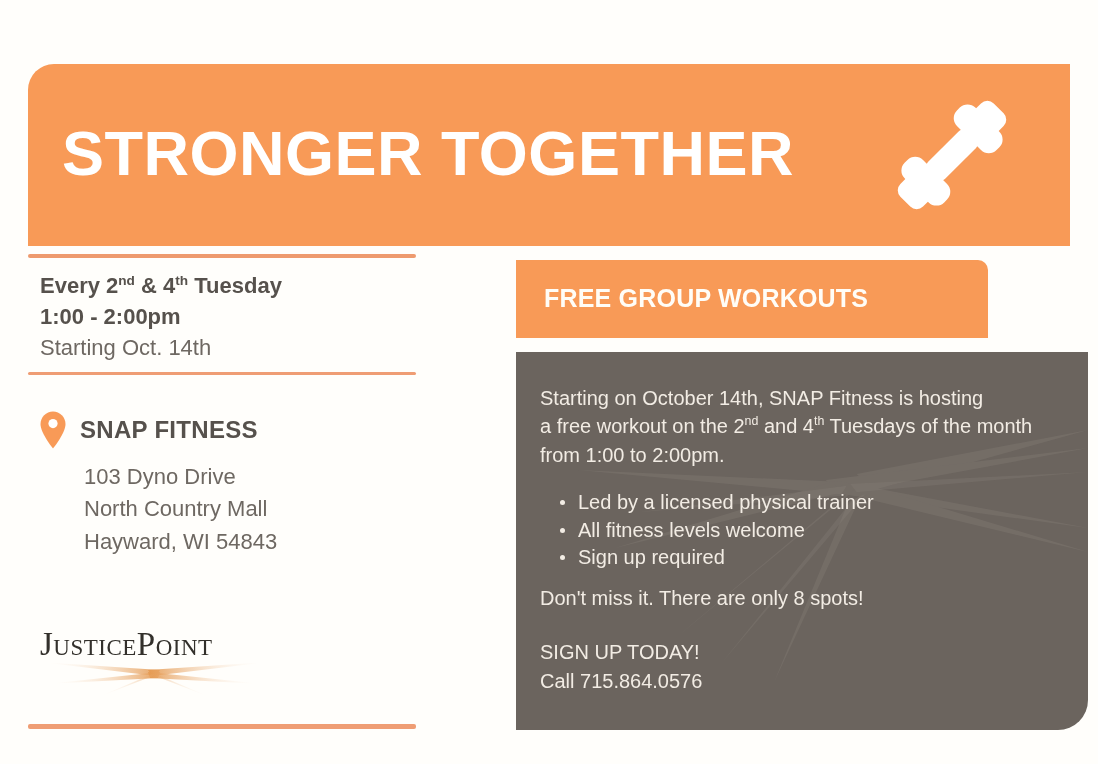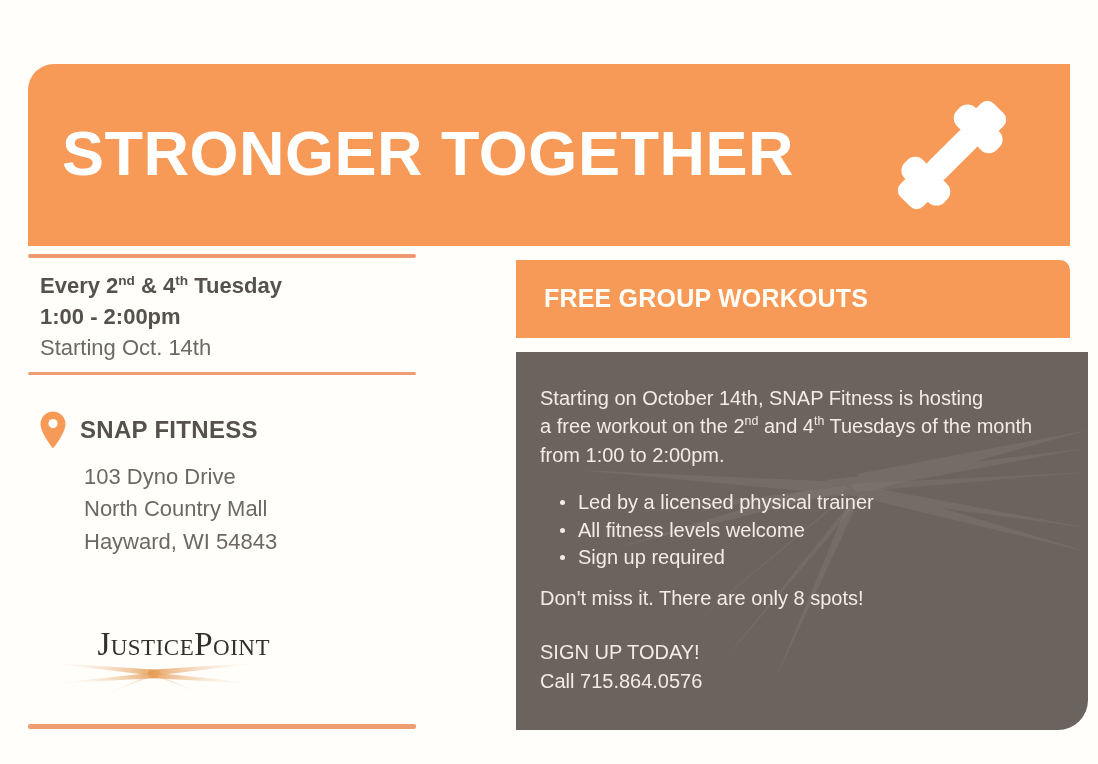--- a/index.html
+++ b/index.html
@@ -123,21 +123,20 @@
   .logo-text {
     position: relative;
     z-index: 2;
     font-family: "Liberation Serif", serif;
     font-size: 33px;
     font-variant: small-caps;
     letter-spacing: 0.5px;
     color: #33302b;
     line-height: 1;
     white-space: nowrap;
-    text-align: right;
   }
   .logo-burst {
     position: absolute;
     left: -4px;
     top: 26px;
     width: 236px;
     height: 46px;
     z-index: 1;
   }
   .bottom-rule {
@@ -148,21 +147,21 @@
     height: 5px;
     background: #ef9d74;
     border-radius: 2px;
   }
 
   
   .panel-head {
     position: absolute;
     left: 516px;
     top: 260px;
-    width: 554px;
+    width: 472px;
     height: 78px;
     background: #f89a57;
     border-radius: 0 10px 0 0;
   }
   .panel-head-text {
     position: absolute;
     left: 28px;
     top: 50%;
     transform: translateY(-52%);
     color: #fffdf7;

